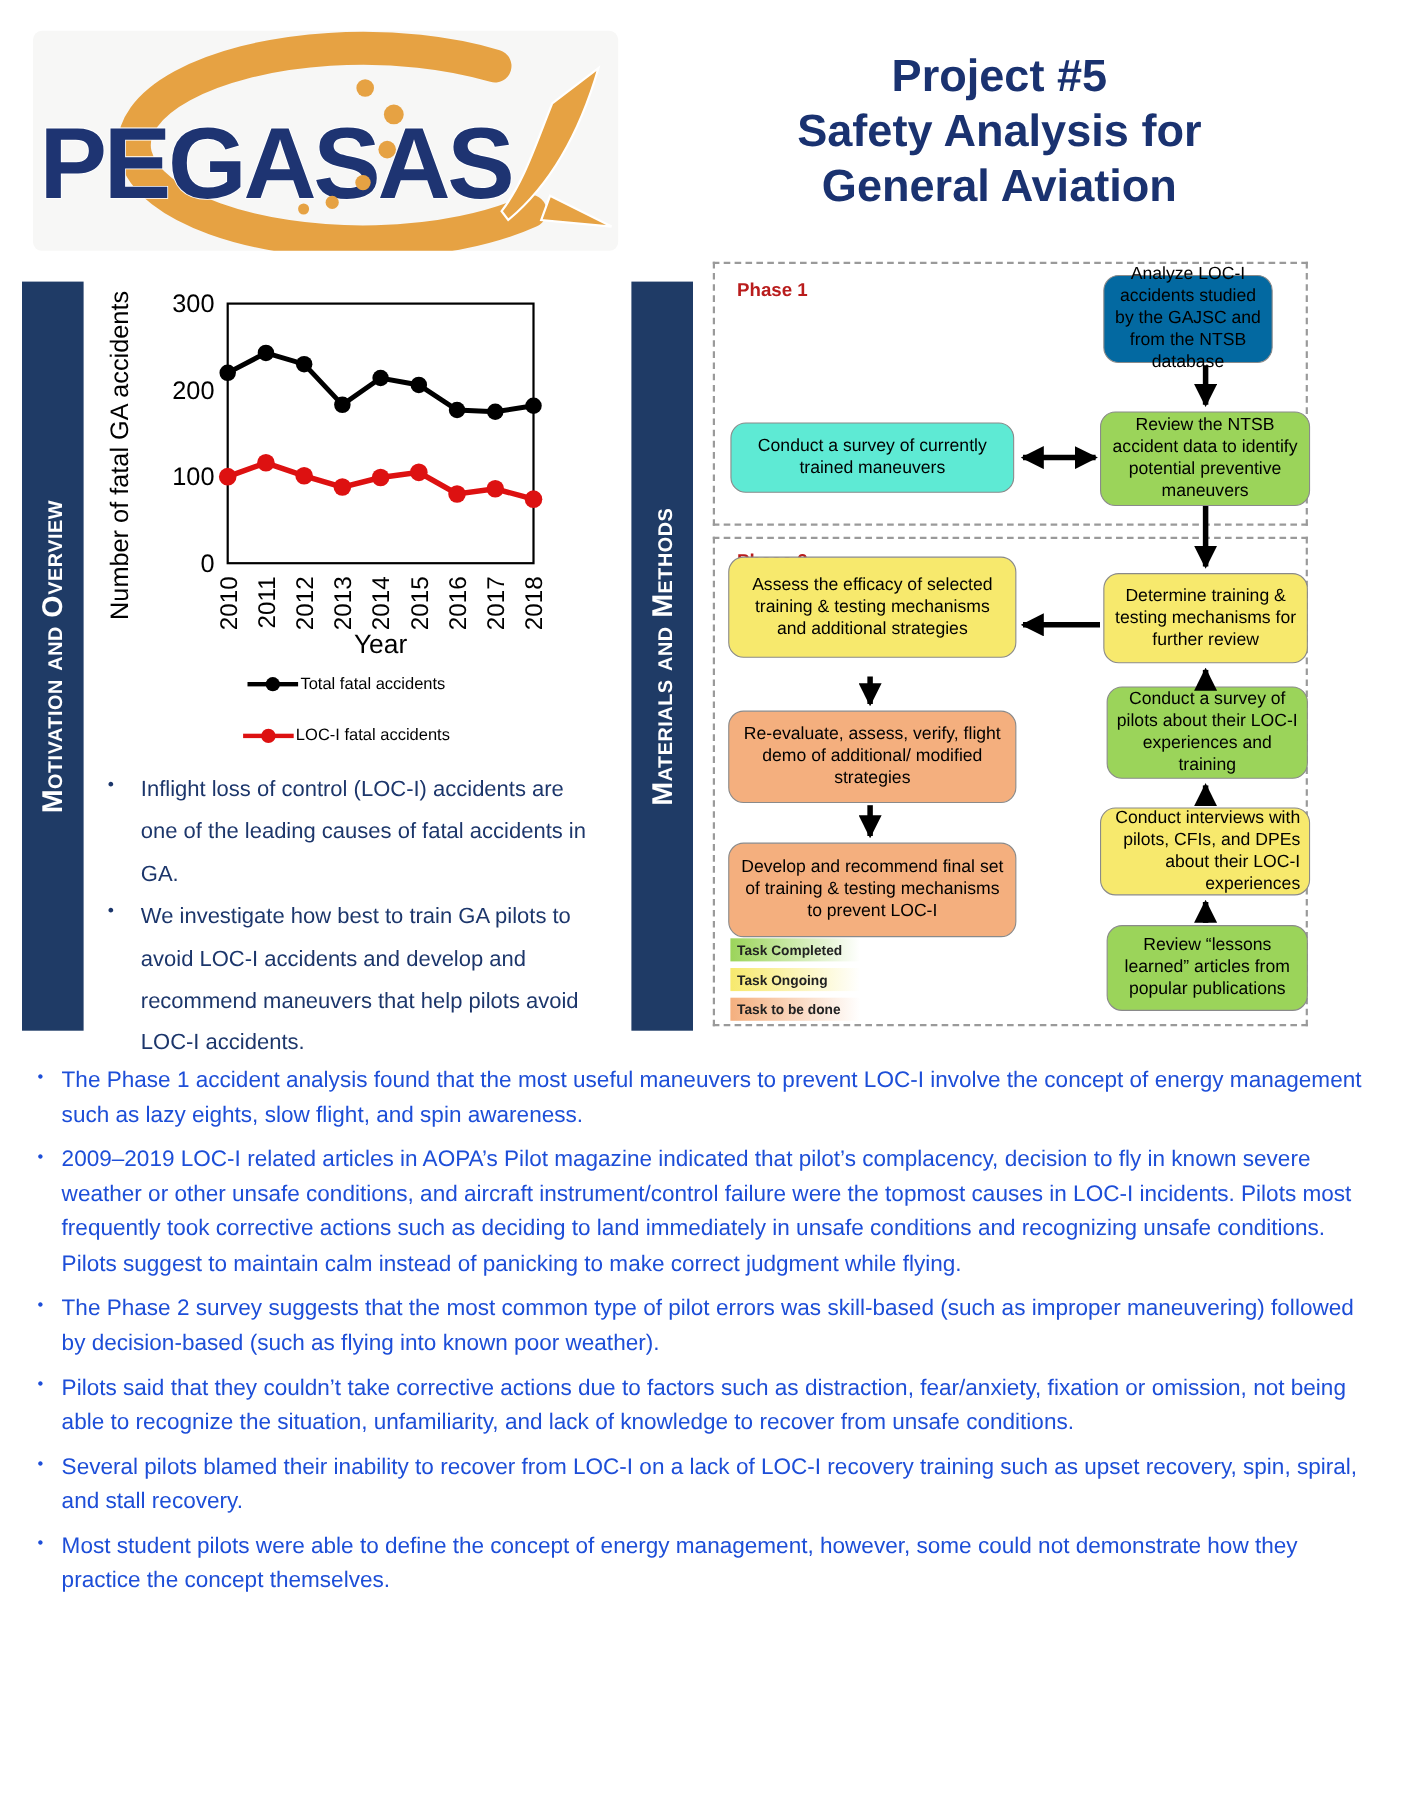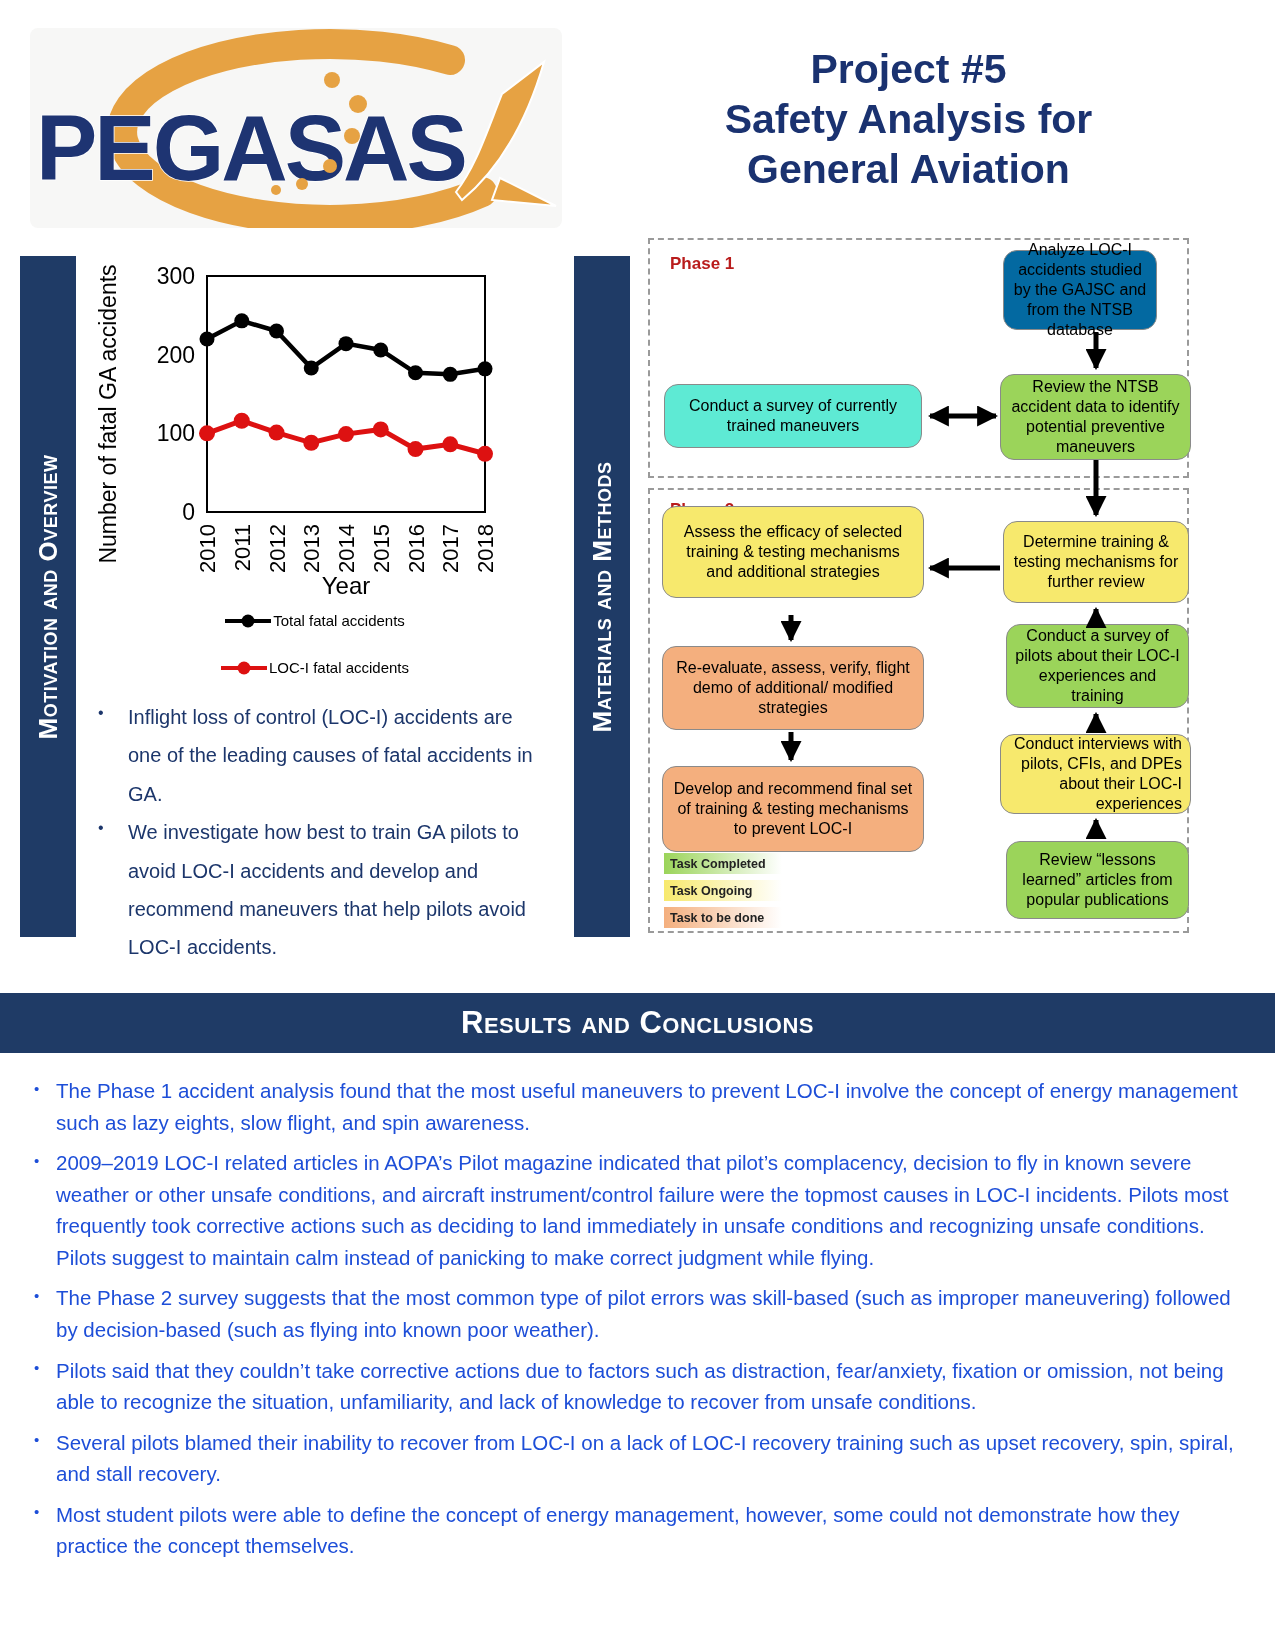--- a/index.html
+++ b/index.html
@@ -183,23 +183,20 @@
         <line x1="352" y1="330" x2="282" y2="330" marker-end="url(#ah)"></line>
         <line x1="143" y1="377" x2="143" y2="402" marker-end="url(#ah)"></line>
         <line x1="143" y1="494" x2="143" y2="522" marker-end="url(#ah)"></line>
         <line x1="448" y1="384" x2="448" y2="371" marker-end="url(#ah)"></line>
         <line x1="448" y1="494" x2="448" y2="476" marker-end="url(#ah)"></line>
         <line x1="448" y1="601" x2="448" y2="582" marker-end="url(#ah)"></line>
       </svg>
     </div>
   </div>
 
-  <div class="banner">
-    <span>Results and Conclusions</span>
-  </div>
 
   <ul class="results-list">
     <li>The Phase 1 accident analysis found that the most useful maneuvers to prevent LOC-I involve the concept of energy management such as lazy eights, slow flight, and spin awareness.</li>
     <li>2009–2019 LOC-I related articles in AOPA’s Pilot magazine indicated that pilot’s complacency, decision to fly in known severe weather or other unsafe conditions, and aircraft instrument/control failure were the topmost causes in LOC-I incidents. Pilots most frequently took corrective actions such as deciding to land immediately in unsafe conditions and recognizing unsafe conditions. Pilots suggest to maintain calm instead of panicking to make correct judgment while flying.</li>
     <li>The Phase 2 survey suggests that the most common type of pilot errors was skill-based (such as improper maneuvering) followed by decision-based (such as flying into known poor weather).</li>
     <li>Pilots said that they couldn’t take corrective actions due to factors such as distraction, fear/anxiety, fixation or omission, not being able to recognize the situation, unfamiliarity, and lack of knowledge to recover from unsafe conditions.</li>
     <li>Several pilots blamed their inability to recover from LOC-I on a lack of LOC-I recovery training such as upset recovery, spin, spiral, and stall recovery.</li>
     <li>Most student pilots were able to define the concept of energy management, however, some could not demonstrate how they practice the concept themselves.</li>
   </ul>
 </div>

